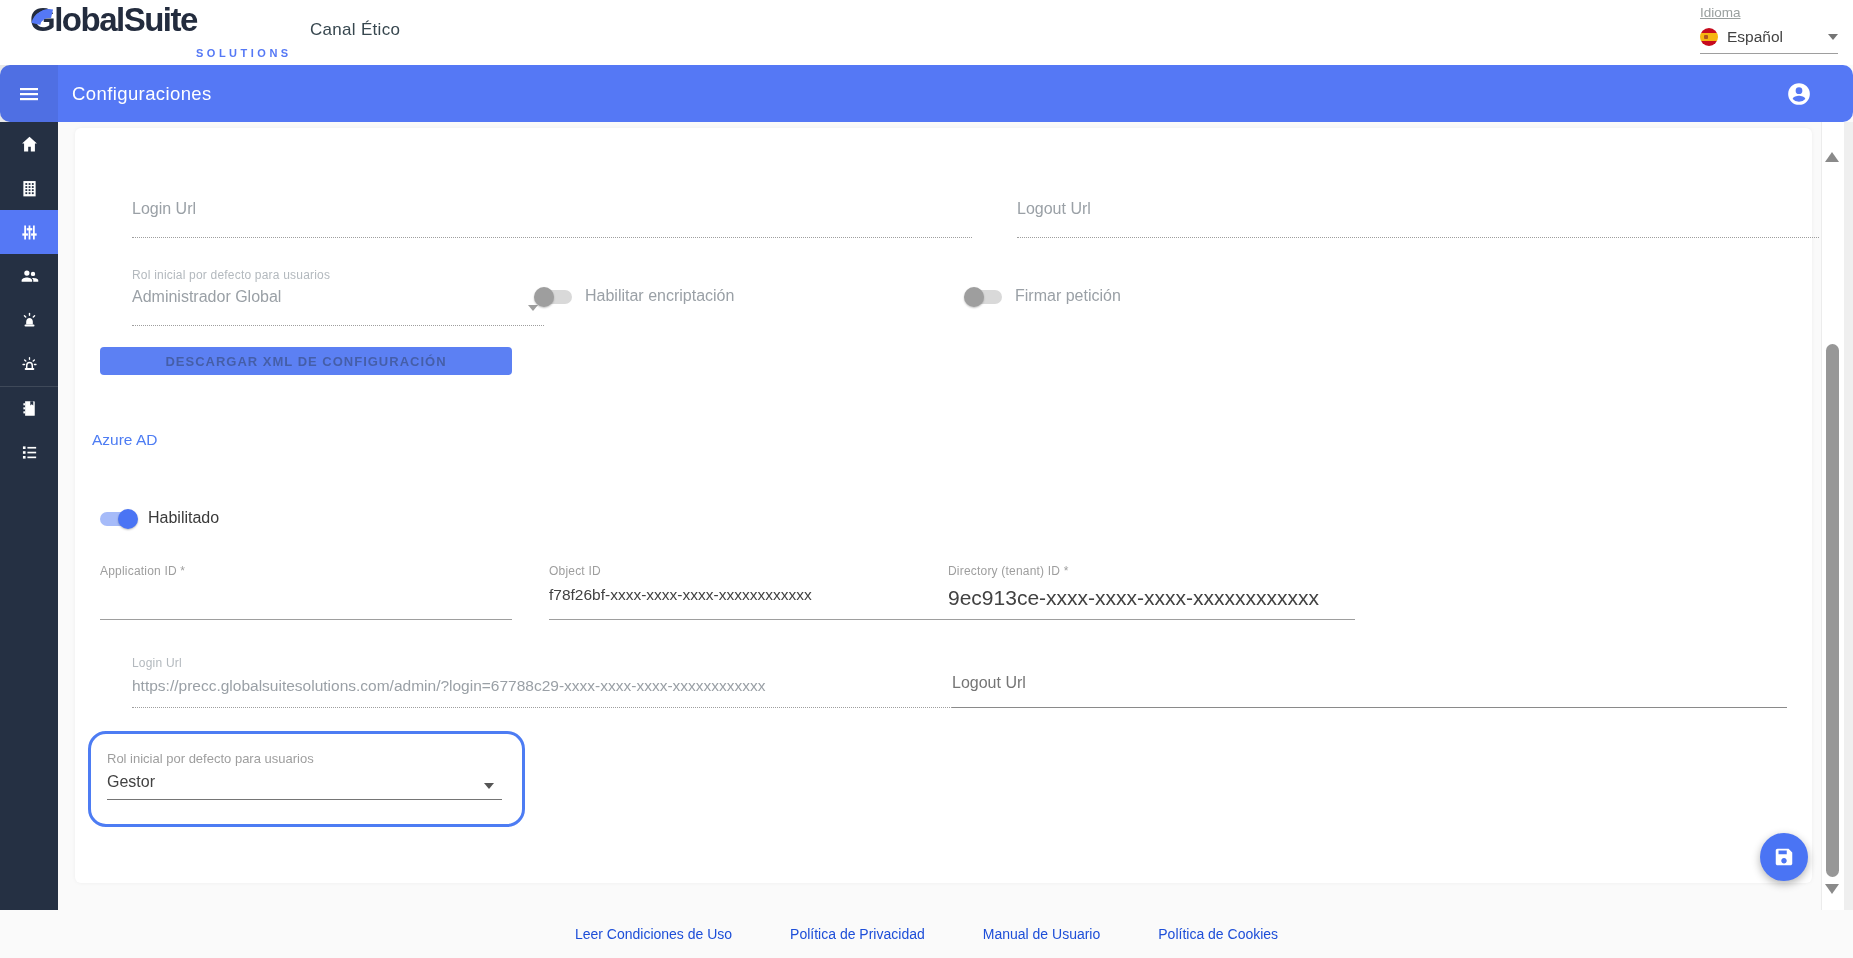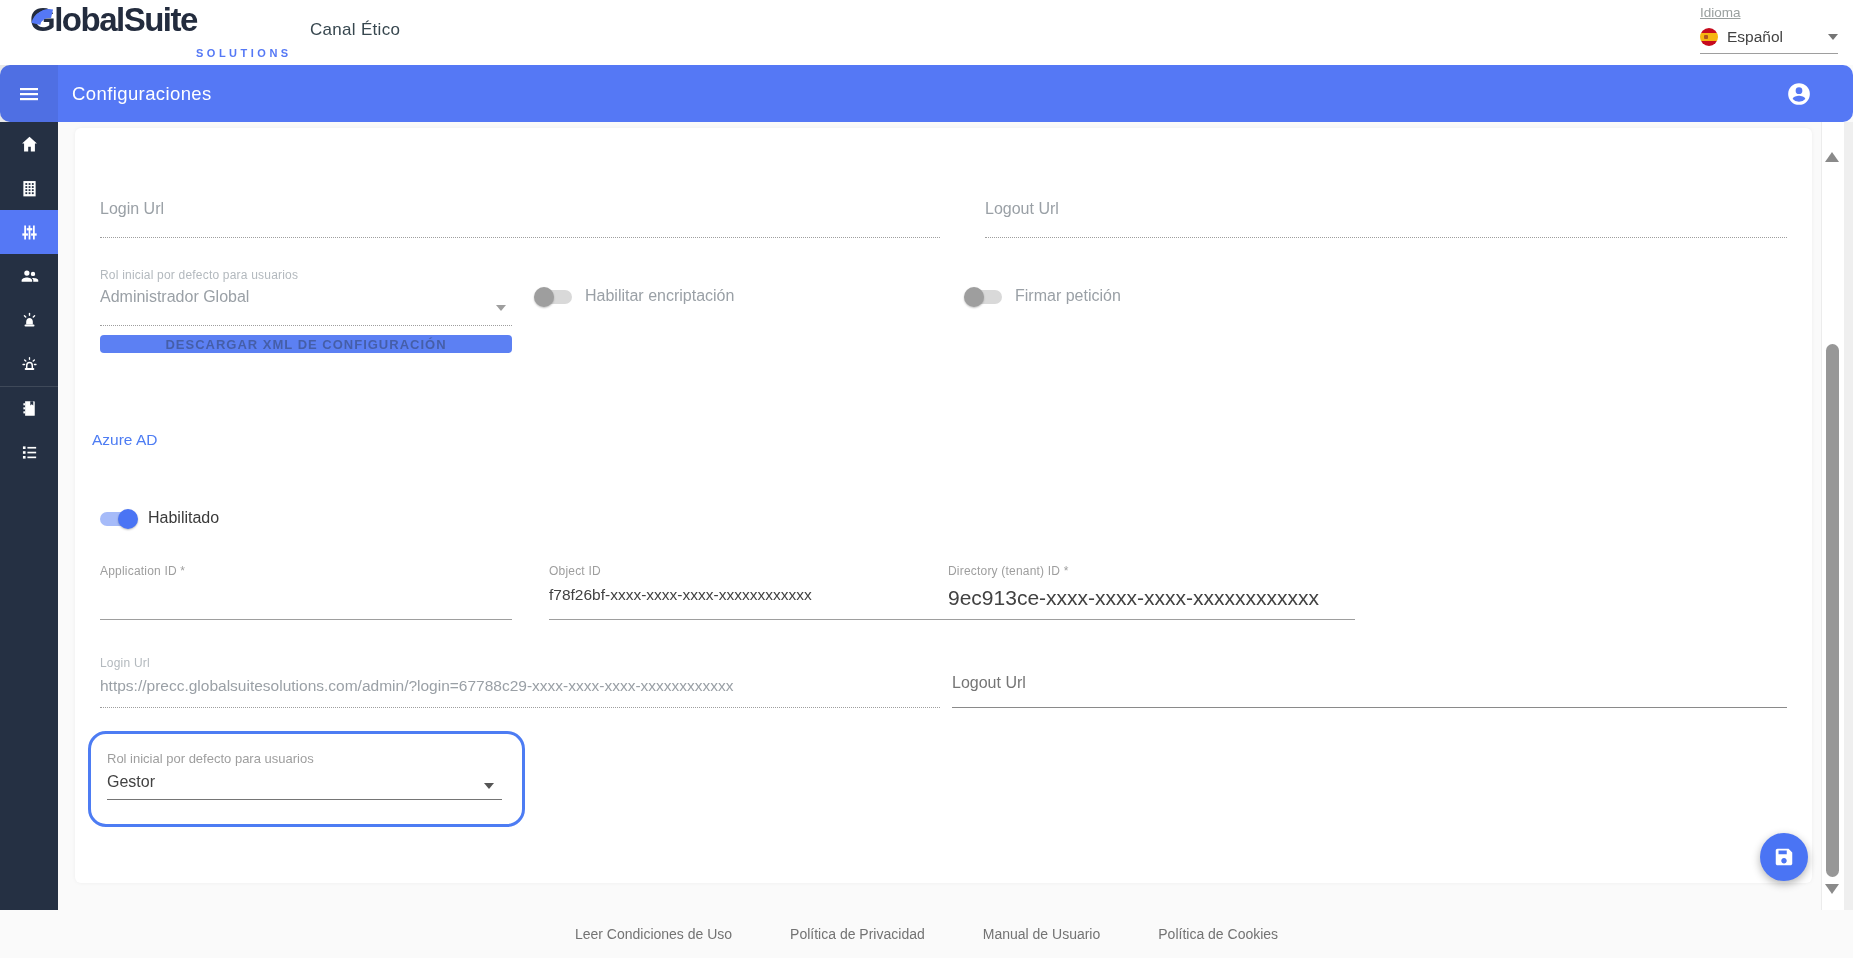--- a/index.html
+++ b/index.html
@@ -40,33 +40,33 @@
 
   
   .card { position:absolute; left:75px; top:128px; width:1737px; height:755px; background:#ffffff;
           border-radius:6px; box-shadow:0 0 4px rgba(0,0,0,0.05); z-index:2; }
 
   .fld { position:absolute; }
   .fld .sm-label { font-size:12px; color:#b3b9be; letter-spacing:.2px; }
   .fld .value { font-size:16px; }
   .gray-text { color:#9aa0a6; }
   .dark-text { color:#424242; }
-  .dot-line { border-bottom:1.5px dotted #9e9e9e; }
+  .dot-line { border-bottom:1.5px dotted #9e9e9e;margin-left:32px; }
   .sol-line { border-bottom:1px solid #9e9e9e; }
   .fld .caret { position:absolute; right:6px; }
 
   .toggle { position:relative; width:37px; height:14px; border-radius:7px; cursor:pointer; }
   .toggle.off { background:#d9d9d9; }
   .toggle.off .thumb { left:-1px; background:#9e9e9e; }
   .toggle.on { background:#a6bbf9; }
   .toggle.on .thumb { right:-1px; background:#4a74f4; }
   .thumb { position:absolute; top:-3px; width:20px; height:20px; border-radius:50%; box-shadow:0 1px 2px rgba(0,0,0,0.25); }
   .toggle-label { position:absolute; font-size:16px; }
 
-  .xml-btn { position:absolute; left:25px; top:207px; width:412px; height:18px; background:#5c80f3; border:none;
+  .xml-btn { position:absolute; left:25px; top:219px; width:412px; height:28px; background:#5c80f3; border:none;
              border-radius:4px; font-family:"Liberation Sans",sans-serif; font-size:13px; font-weight:700;
              letter-spacing:1px; color:rgba(42,54,78,0.45); cursor:pointer; }
   .azure-link { position:absolute; left:17px; top:303px; font-size:15.5px; color:#4d7cf3; text-decoration:none; cursor:pointer; }
 
   .highlight-box { position:absolute; left:13px; top:603px; width:437px; height:96px;
                    border:3px solid #4d7cf3; border-radius:18px; }
   .hl-label { position:absolute; left:16px; top:17px; font-size:13px; color:#9e9e9e; }
   .hl-value { position:absolute; left:16px; top:39px; font-size:16px; color:#424242; }
   .hl-line { position:absolute; left:16px; right:20px; bottom:24px; border-bottom:1px solid #757575; }
   .hl-caret { position:absolute; right:28px; top:49px; border-top-color:#555; }
@@ -82,21 +82,21 @@
   .scroll-right-strip { position:absolute; left:1844px; top:122px; width:9px; height:788px; background:#efefef; z-index:6; }
   .scroll-thumb { position:absolute; left:1826px; top:344px; width:13px; height:533px; background:#979797; border-radius:7px; z-index:7; cursor:pointer; }
   .scroll-arrow { position:absolute; left:1825px; width:0; height:0; border-left:7px solid transparent;
                   border-right:7px solid transparent; z-index:7; cursor:pointer; }
   .scroll-arrow.up { top:152px; border-bottom:10px solid #8a8a8a; }
   .scroll-arrow.down { top:884px; border-top:10px solid #8a8a8a; }
 
   
   .footer { position:absolute; left:0; top:910px; width:100%; height:48px; background:#fafafa;
             display:flex; align-items:center; justify-content:center; gap:58px; z-index:3; }
-  .footer a { font-size:14px; color:#737373; text-decoration:none; cursor:pointer; }
+  .footer a { font-size:14px; color:#1d4ed8; text-decoration:none; cursor:pointer; }
 </style>
 </head>
 <body>
 
 <div class="page">
 
   <div class="header">
     <div class="logo">
       <div class="logo-main">GlobalSuite</div>
       <div class="g-arc"></div>

